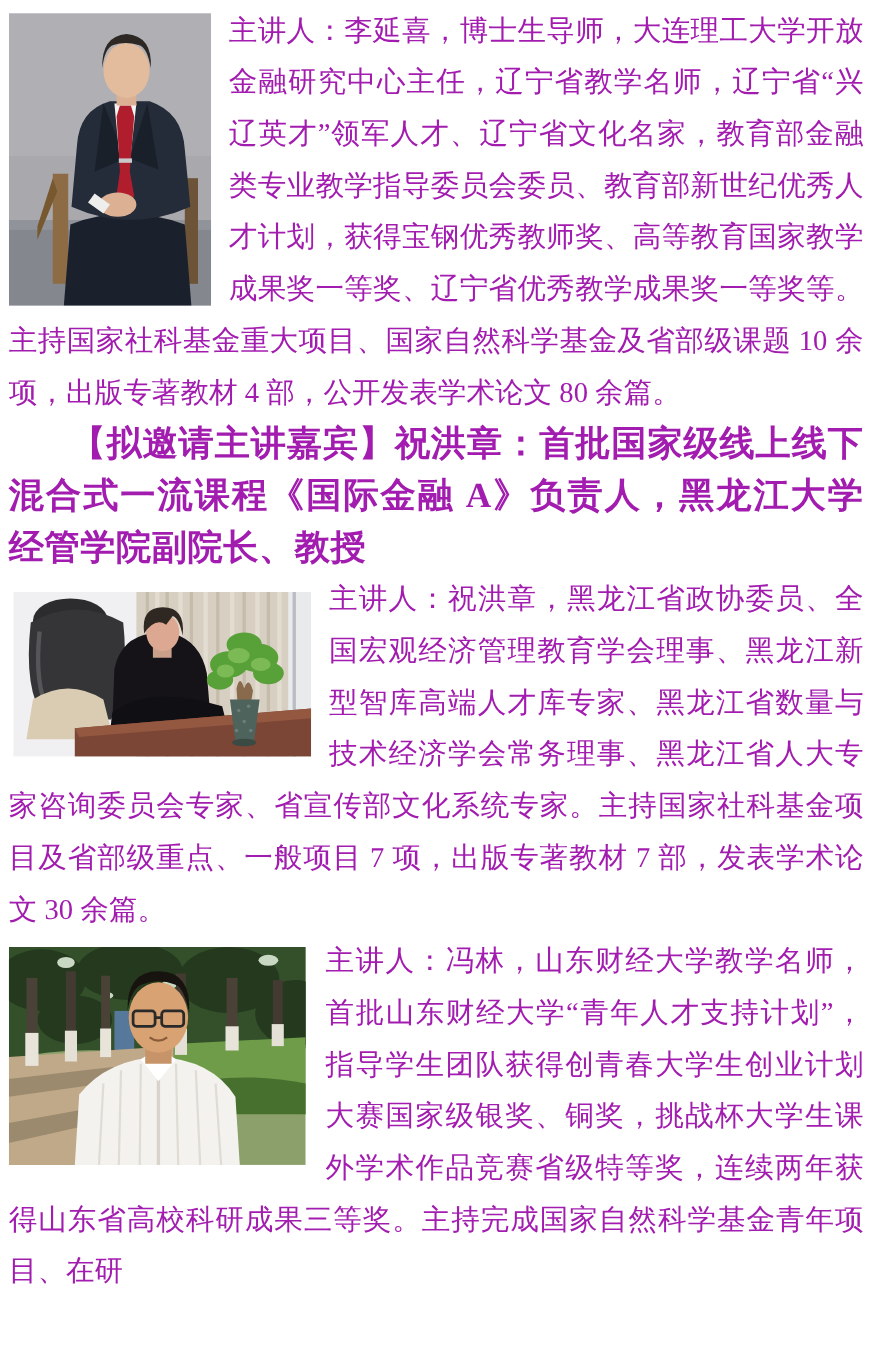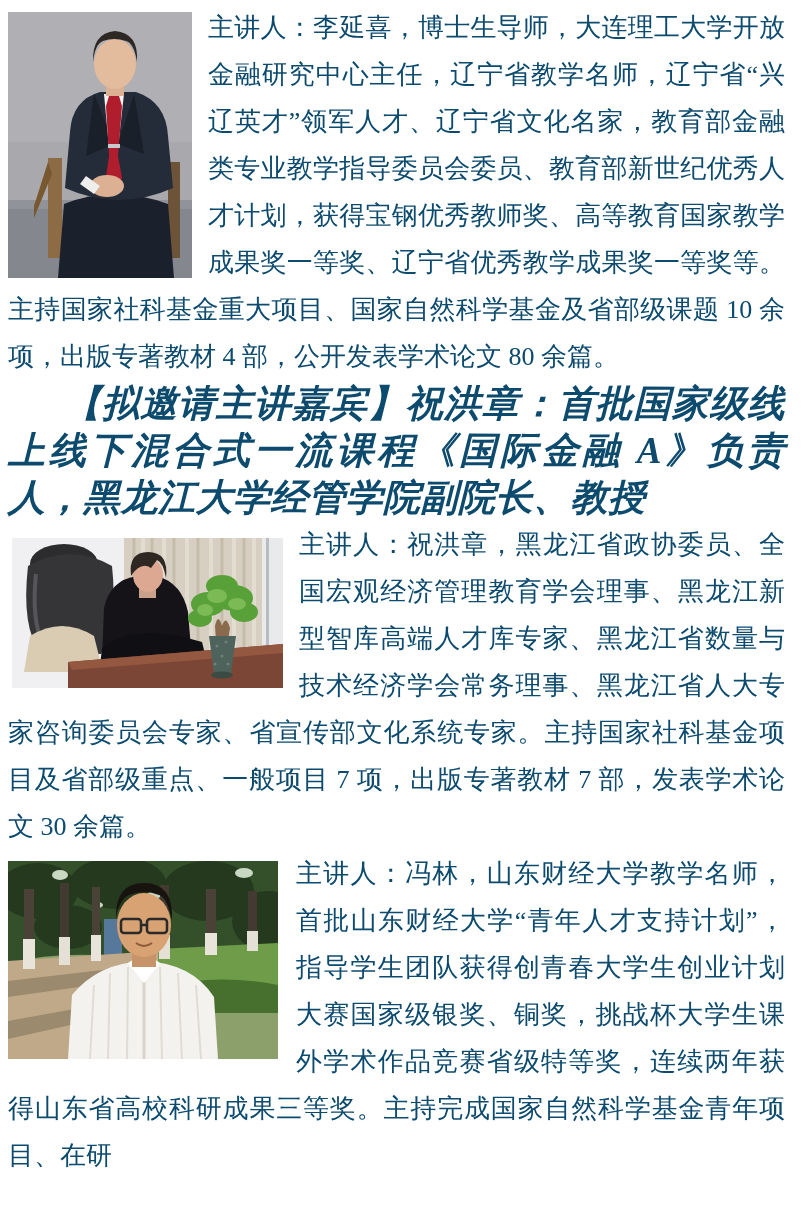--- a/index.html
+++ b/index.html
@@ -4,38 +4,37 @@
 <style>
   html, body { margin: 0; padding: 0; background: #ffffff; }
 
   .page {
     position: relative;
     width: 793px;
     height: 1227px;
     box-sizing: border-box;
     padding: 4px 8px 0 8px;
     background: #ffffff;
-    color: #0c4a6e;
+    color: #a21caf;
     font-family: "Liberation Serif", "DejaVu Serif", serif;
     font-size: 26px;
     line-height: 47px;
     text-align: justify;
     overflow: hidden;
   }
 
   p { margin: 0; padding: 0; }
 
   p.bio { text-align: justify; }
 
   p.heading {
     font-weight: bold;
-    font-size: 37px;
+    font-size: 32px;
     text-indent: 56px;
     letter-spacing: 0.5px;
-    font-style: italic;
   }
 
   .photo { float: left; display: block; overflow: hidden; }
   .photo svg { display: block; width: 100%; height: 100%; }
 
   .photo-1 { width: 184px; height: 266px; margin: 8px 16px 4px 0; }
   .photo-2 { width: 271px; height: 150px; margin: 17px 16px 12px 4px; }
   .photo-3 { width: 270px; height: 198px; margin: 11px 18px 14px 0; }
 </style>
 </head>

